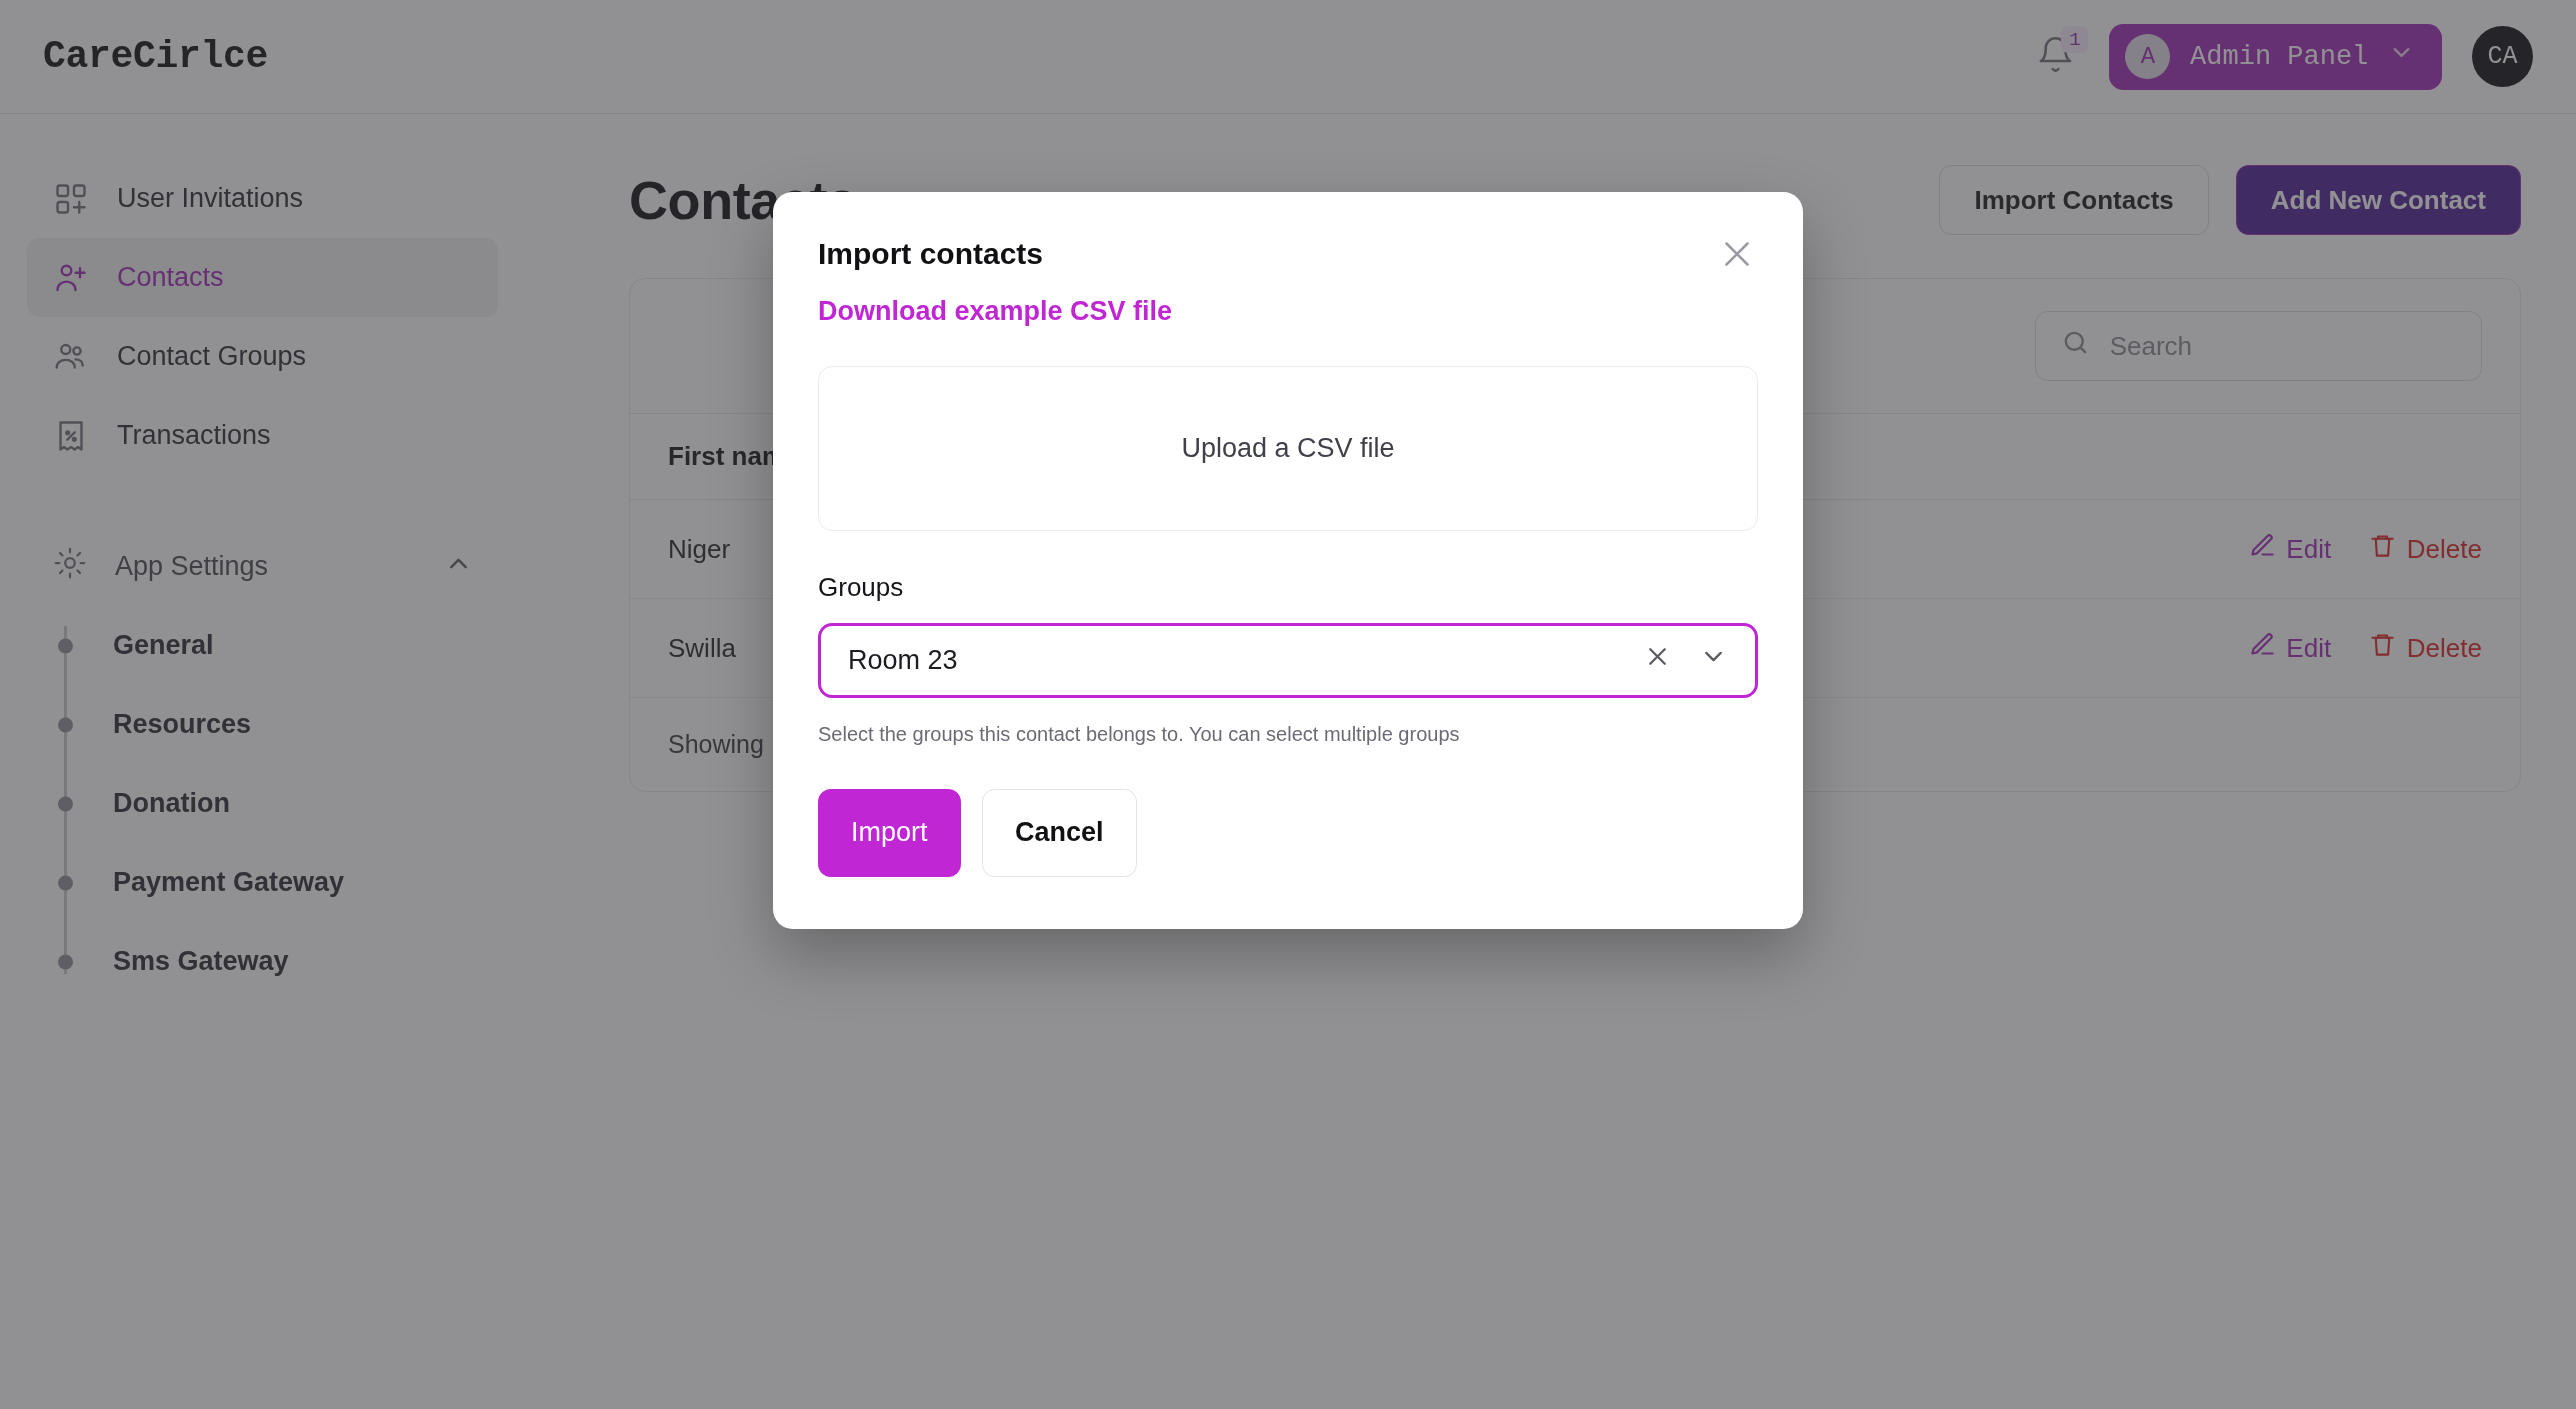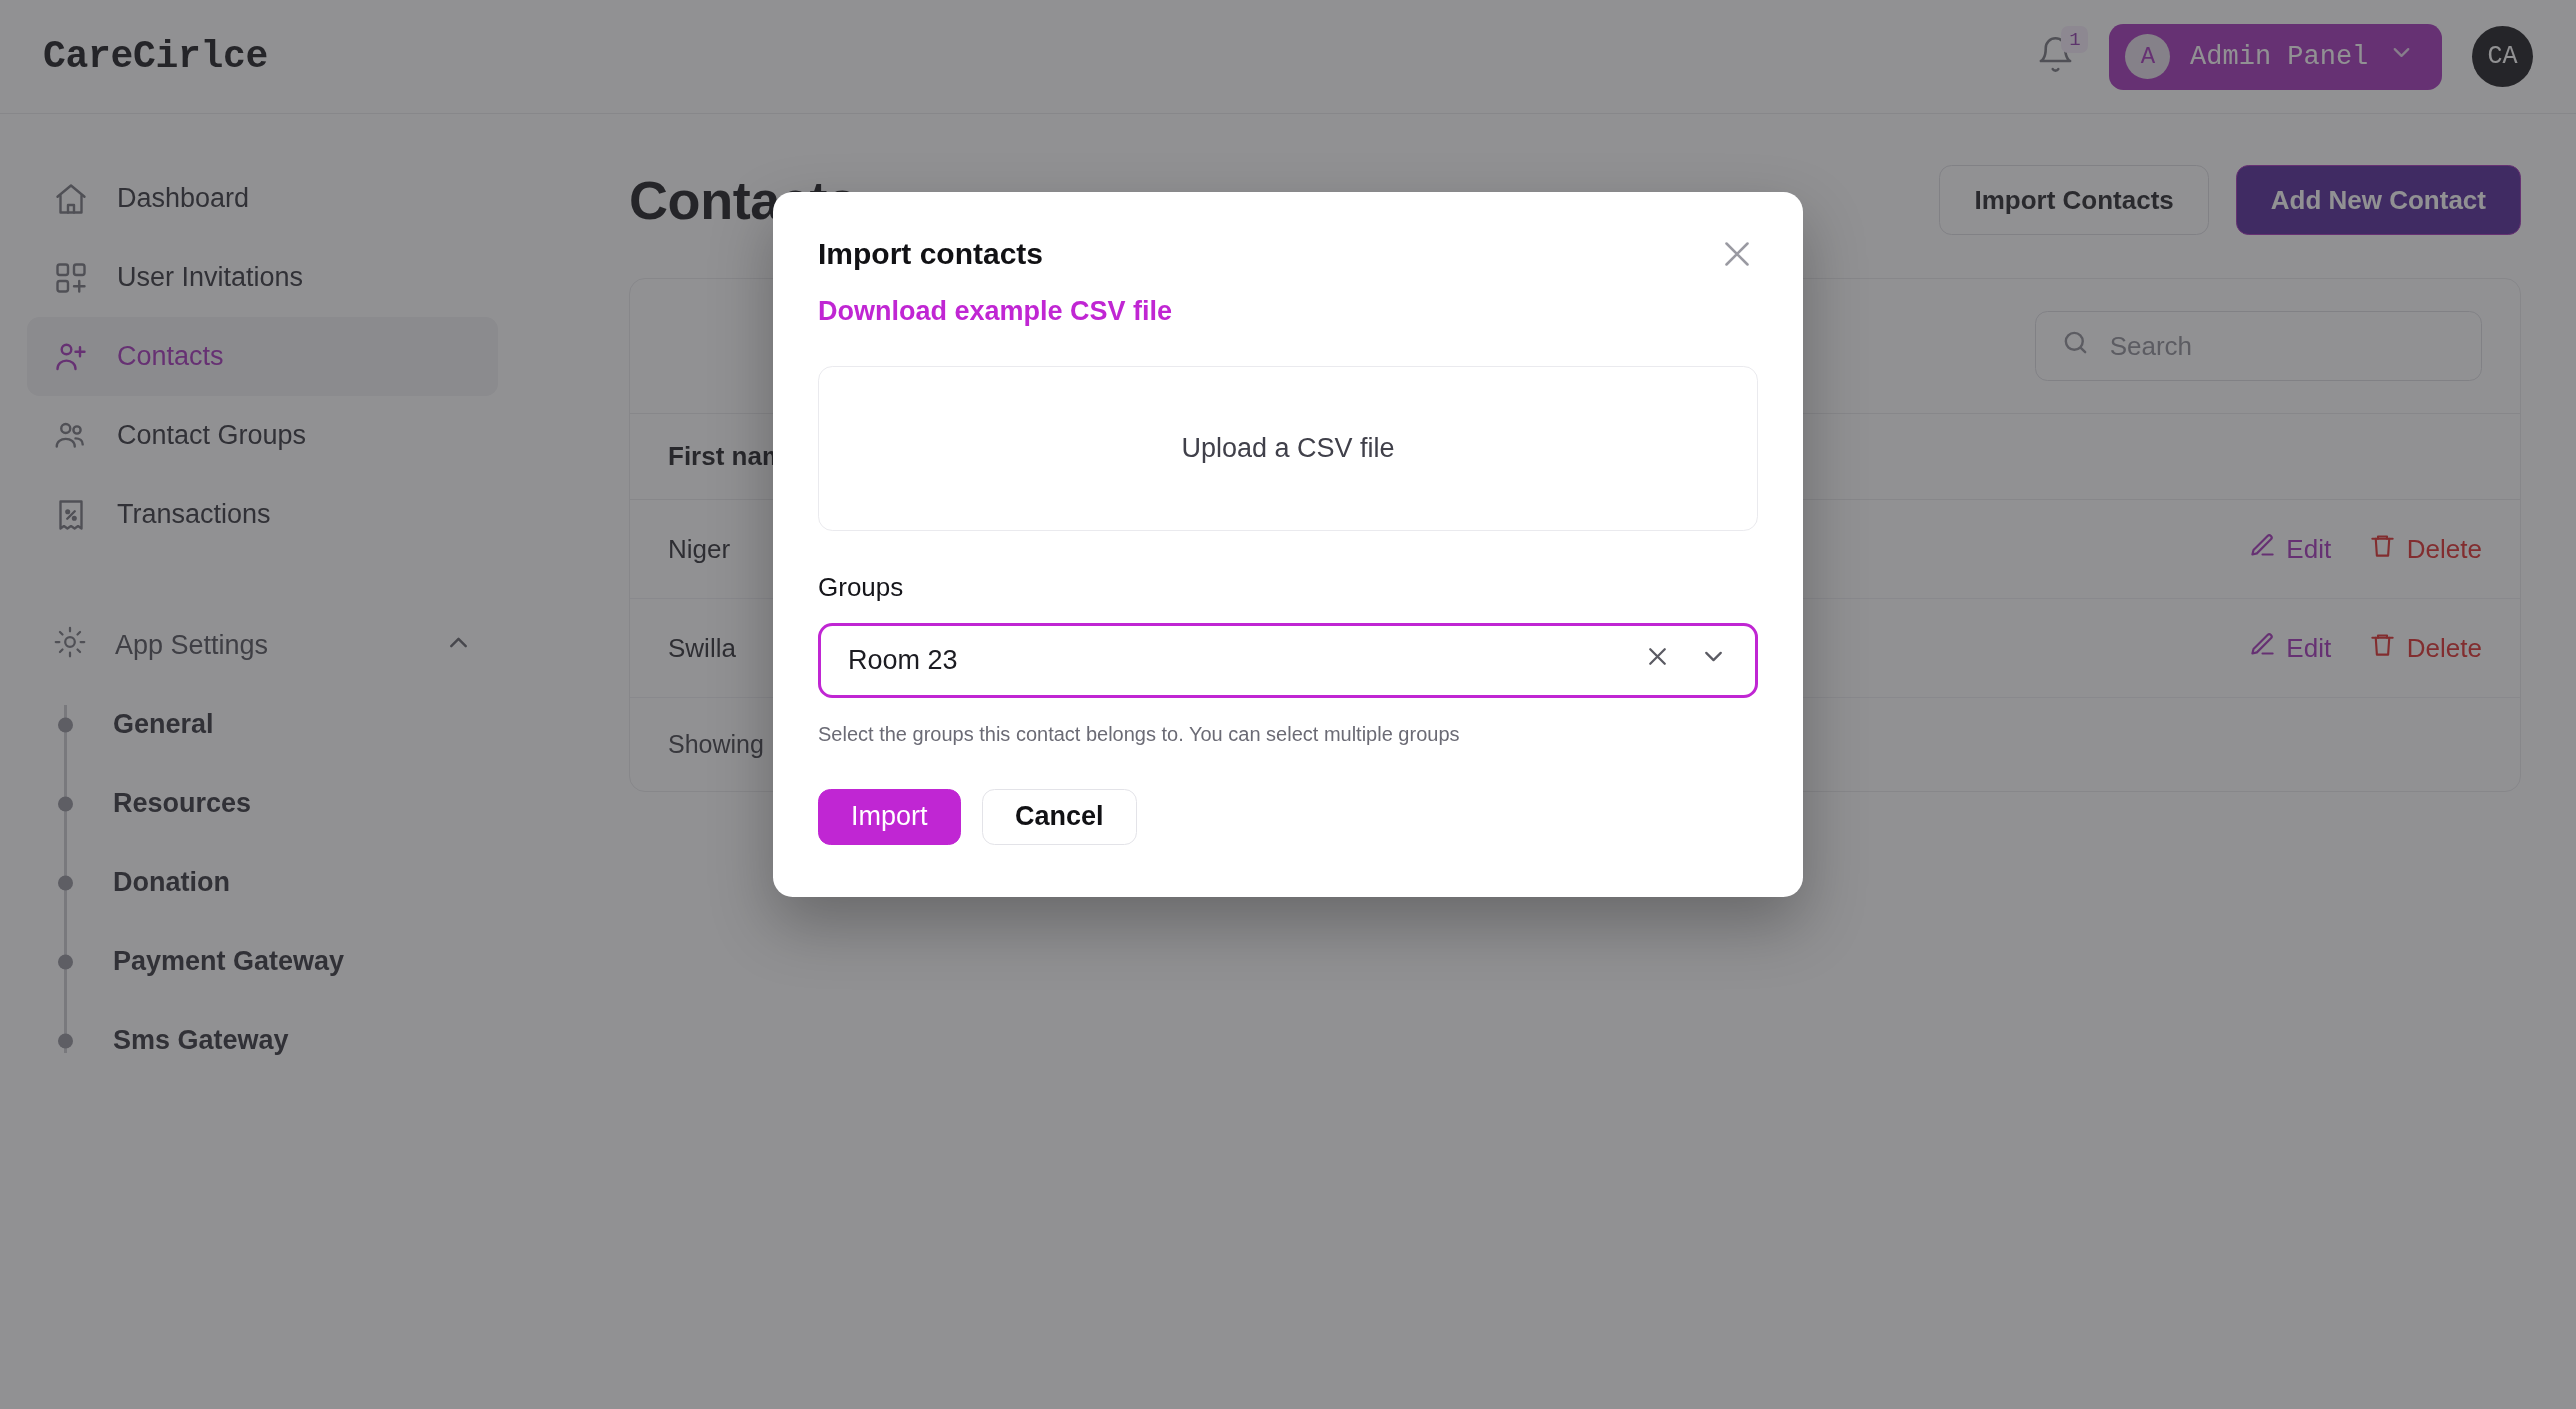--- a/index.html
+++ b/index.html
@@ -340,21 +340,21 @@
     font-size: 20px;
     color: #6b6b75;
   }
   .modal-actions {
     margin-top: 43px;
     display: flex;
     align-items: center;
     gap: 21.5px;
   }
   .mbtn {
-    height: 56px;
+    height: 88px;
     padding: 0 32px;
     border-radius: 12.5px;
     font-size: 27px;
     display: flex; align-items: center; justify-content: center;
   }
   .mbtn-primary { background: #c026d3; color: #ffffff; border: 1.8px solid #c026d3; }
   .mbtn-ghost { background: #ffffff; color: #111114; border: 1.8px solid #e3e3e8; font-weight: bold; }
 </style>
 </head>
 <body>
@@ -387,30 +387,20 @@
               </svg>
           </span>
         </div>
 
         <div class="user-avatar">CA</div>
       </div>
     </div>
 
     <div class="sidebar">
 
-      <div class="nav-item">
-        <span class="ico">
-          <svg width="36" height="36" viewBox="0 0 24 24" fill="none" stroke-width="1.6" stroke-linecap="round" stroke-linejoin="round">
-            <path d="M3 10.5 12 3l9 7.5"></path>
-              <path d="M5 9.8V21h14V9.8"></path>
-              <path d="M10 21v-5h4v5"></path>
-          </svg>
-        </span>
-        <span>Dashboard</span>
-      </div>
 
       <div class="nav-item">
         <span class="ico">
           <svg width="36" height="36" viewBox="0 0 24 24" fill="none" stroke-width="1.6" stroke-linecap="round" stroke-linejoin="round">
             <rect x="3" y="3" width="7" height="7" rx="1.5"></rect>
             <rect x="14" y="3" width="7" height="7" rx="1.5"></rect>
             <rect x="3" y="14" width="7" height="7" rx="1.5"></rect>
             <path d="M17.5 14v7M14 17.5h7"></path>
           </svg>
         </span>

